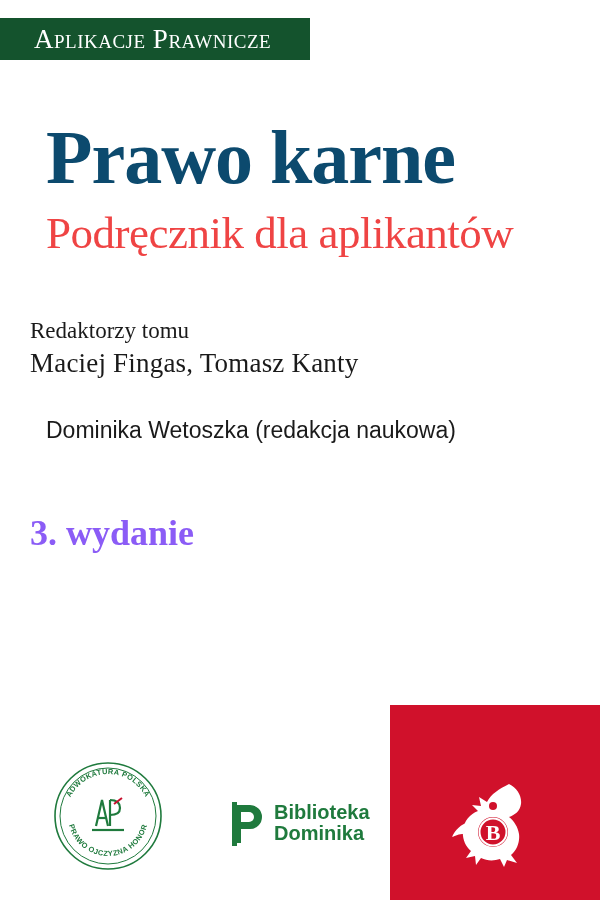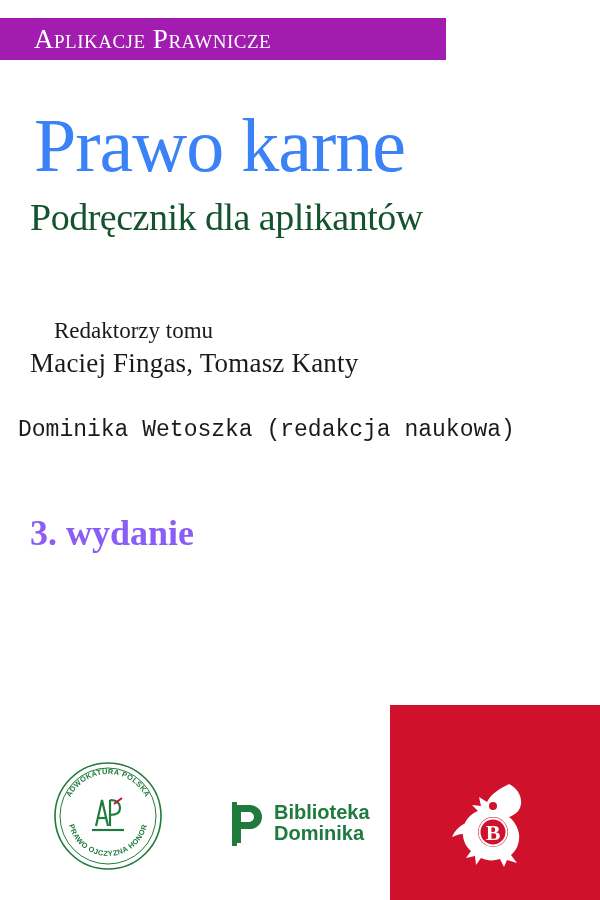--- a/index.html
+++ b/index.html
@@ -19,23 +19,23 @@
     position: absolute;
     inset: 0;
     background: #ffffff;
   }
 
   
   .series-banner {
     position: absolute;
     left: 0;
     top: 18px;
-    width: 446px;
+    width: 310px;
     height: 42px;
-    background: #a21caf;
+    background: #14532d;
     display: flex;
     align-items: center;
   }
   .series-banner .series-text {
     color: #ffffff;
     font-family: "Liberation Serif", serif;
     font-size: 27px;
     letter-spacing: 0.5px;
     padding-left: 34px;
     font-variant: small-caps;
@@ -48,63 +48,62 @@
   .title-block {
     position: absolute;
     left: 30px;
     top: 104px;
     width: 545px;
   }
   .main-title {
     font-family: "Liberation Serif", serif;
     font-size: 76px;
     line-height: 0.98;
-    font-weight: 400;
-    color: #3b82f6;
+    font-weight: 700;
+    color: #0c4a6e;
     letter-spacing: -1px;
-    margin: 4px;
+    margin: 16px;
   }
   .subtitle {
     font-family: "Liberation Serif", serif;
-    font-size: 38px;
+    font-size: 45px;
     line-height: 1.05;
     font-weight: 400;
-    color: #14532d;
-    margin: 16px 0 0 0;
+    color: #ef4444;
+    margin: 16px 0 0 16px;
     letter-spacing: -0.5px;
   }
 
   
   .editors-block {
     position: absolute;
     left: 30px;
     top: 318px;
     width: 545px;
   }
   .editors-label {
     font-size: 23px;
     color: #1a1a1a;
     font-family: "Liberation Serif", serif;
     margin-bottom: 4px;
-    margin-left: 24px;
   }
   .editors-names {
     font-size: 27px;
     font-weight: 400;
     color: #1a1a1a;
     font-family: "Liberation Serif", serif;
     letter-spacing: 0.2px;
   }
   .scientific-editor {
     position: absolute;
-    left: 18px;
+    left: 46px;
     top: 417px;
     font-size: 23px;
     color: #1a1a1a;
-    font-family: Liberation Mono, monospace;
+    font-family: Liberation Sans, sans-serif;
   }
 
   
   .edition {
     position: absolute;
     left: 30px;
     top: 512px;
     font-size: 36px;
     font-weight: 700;
     color: #8b5cf6;

